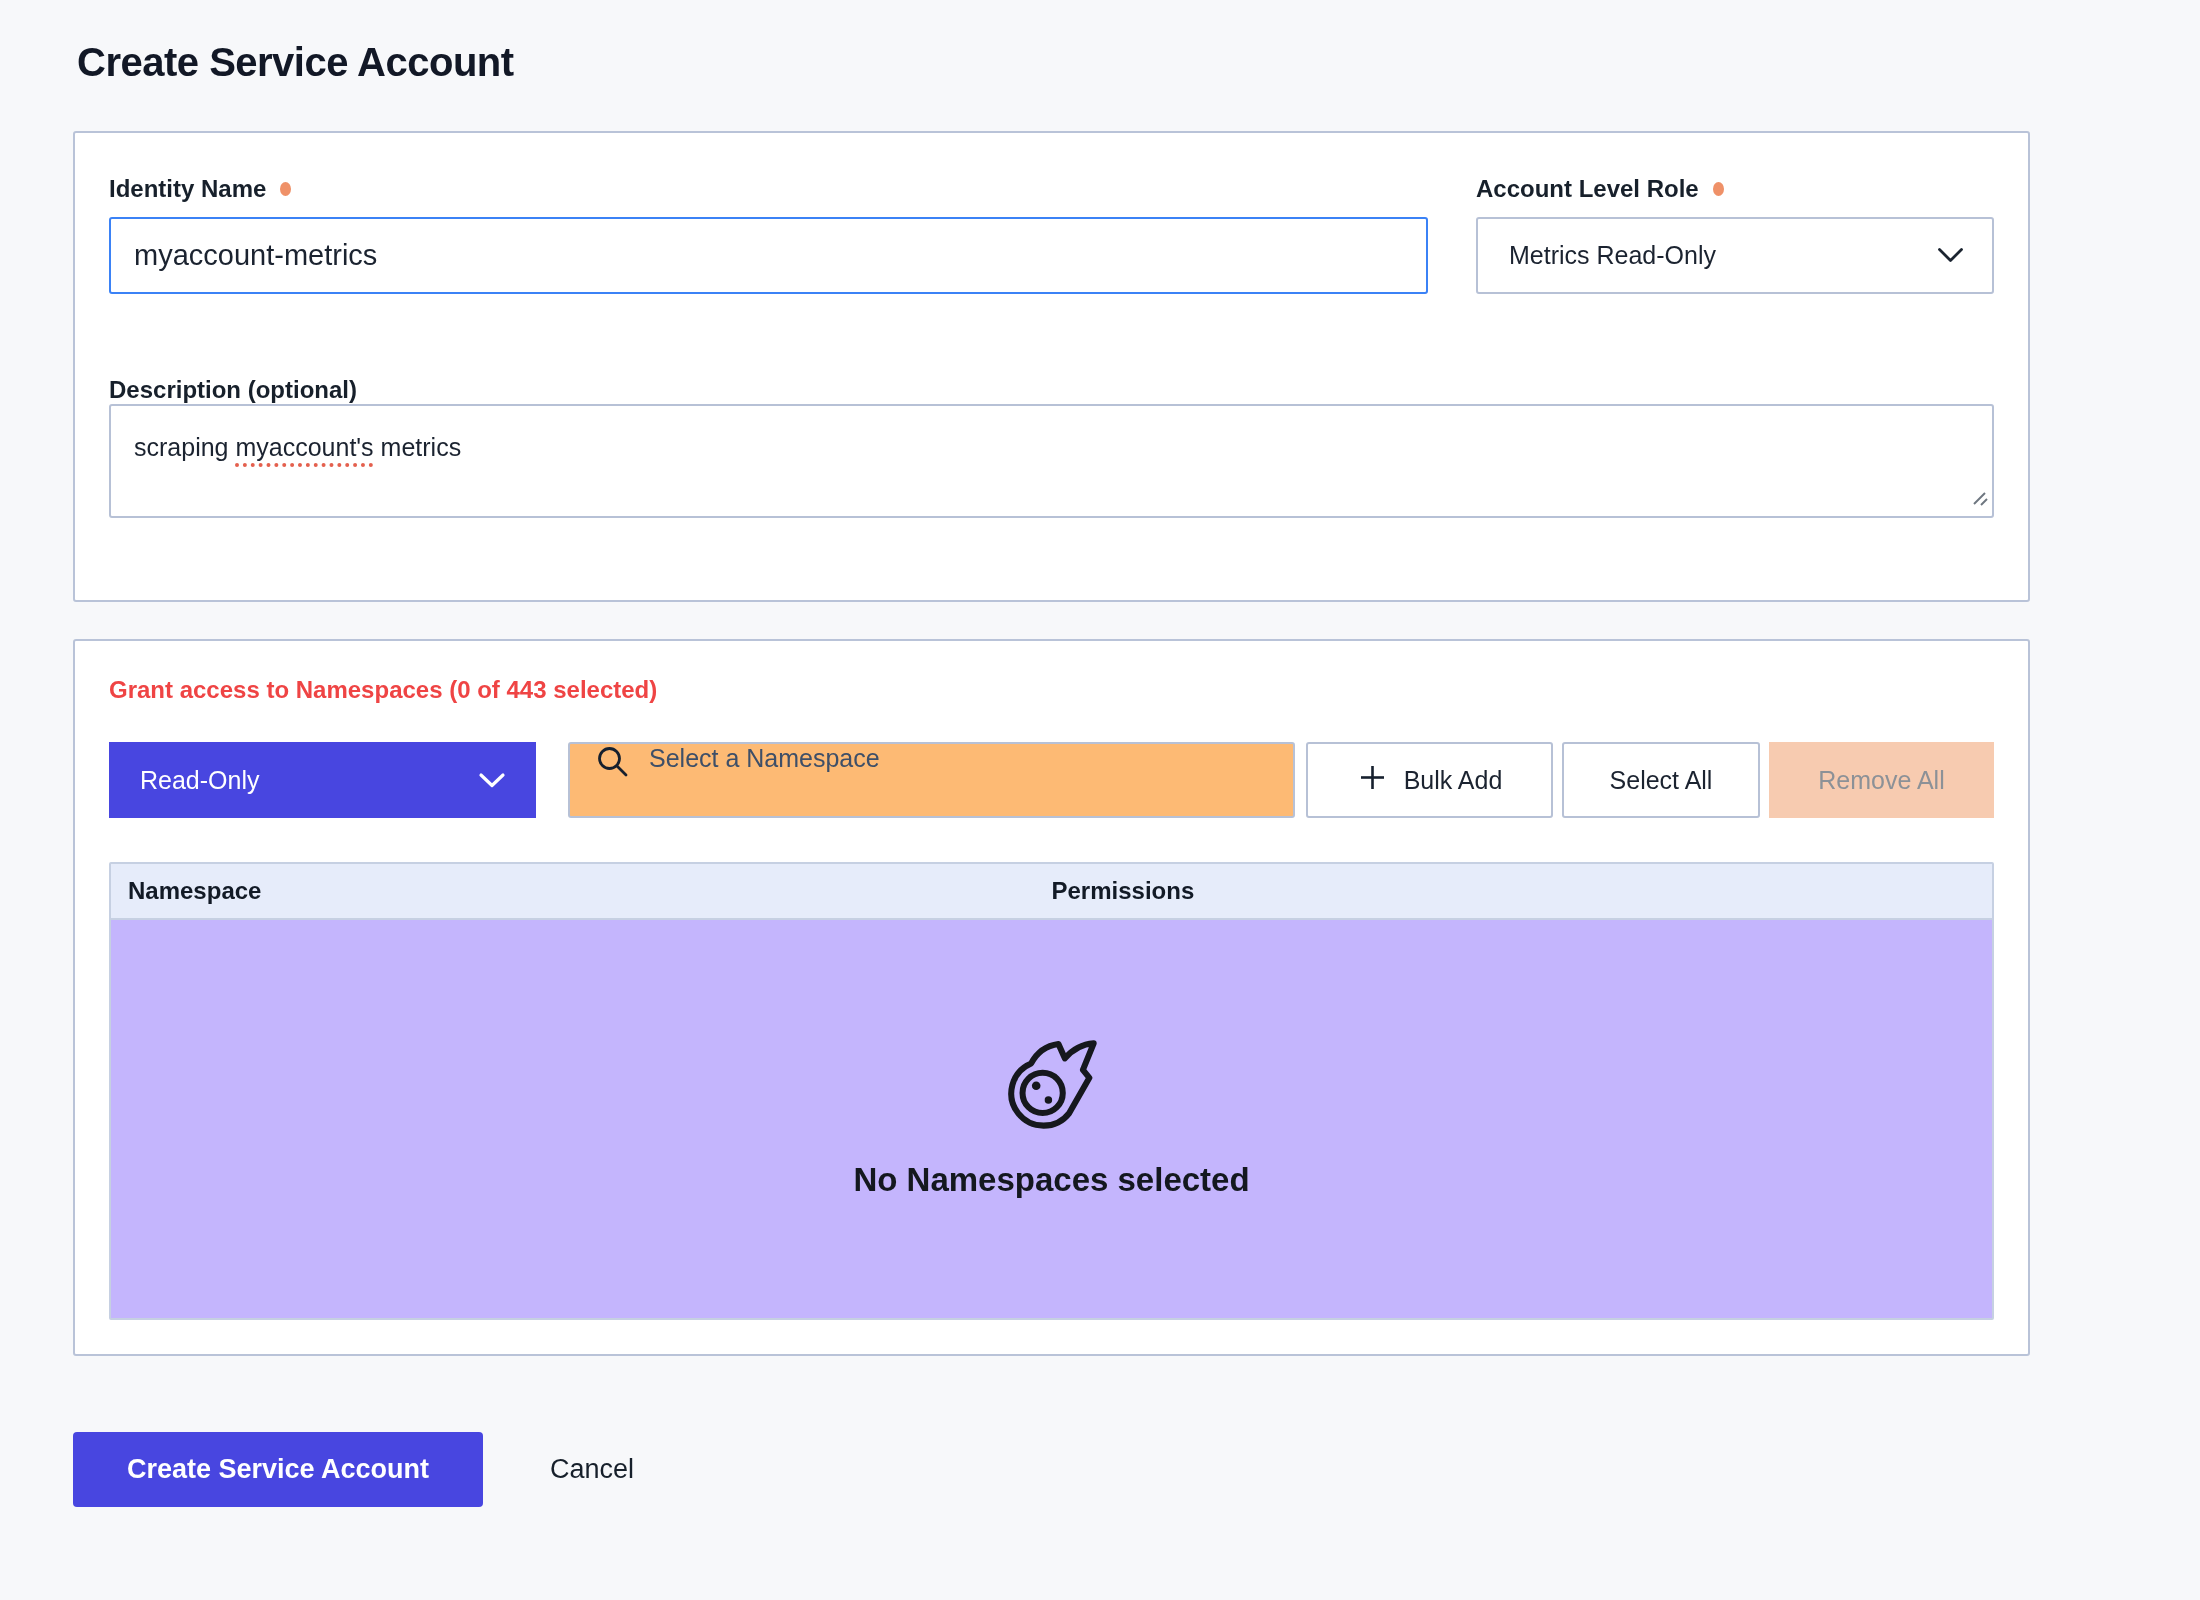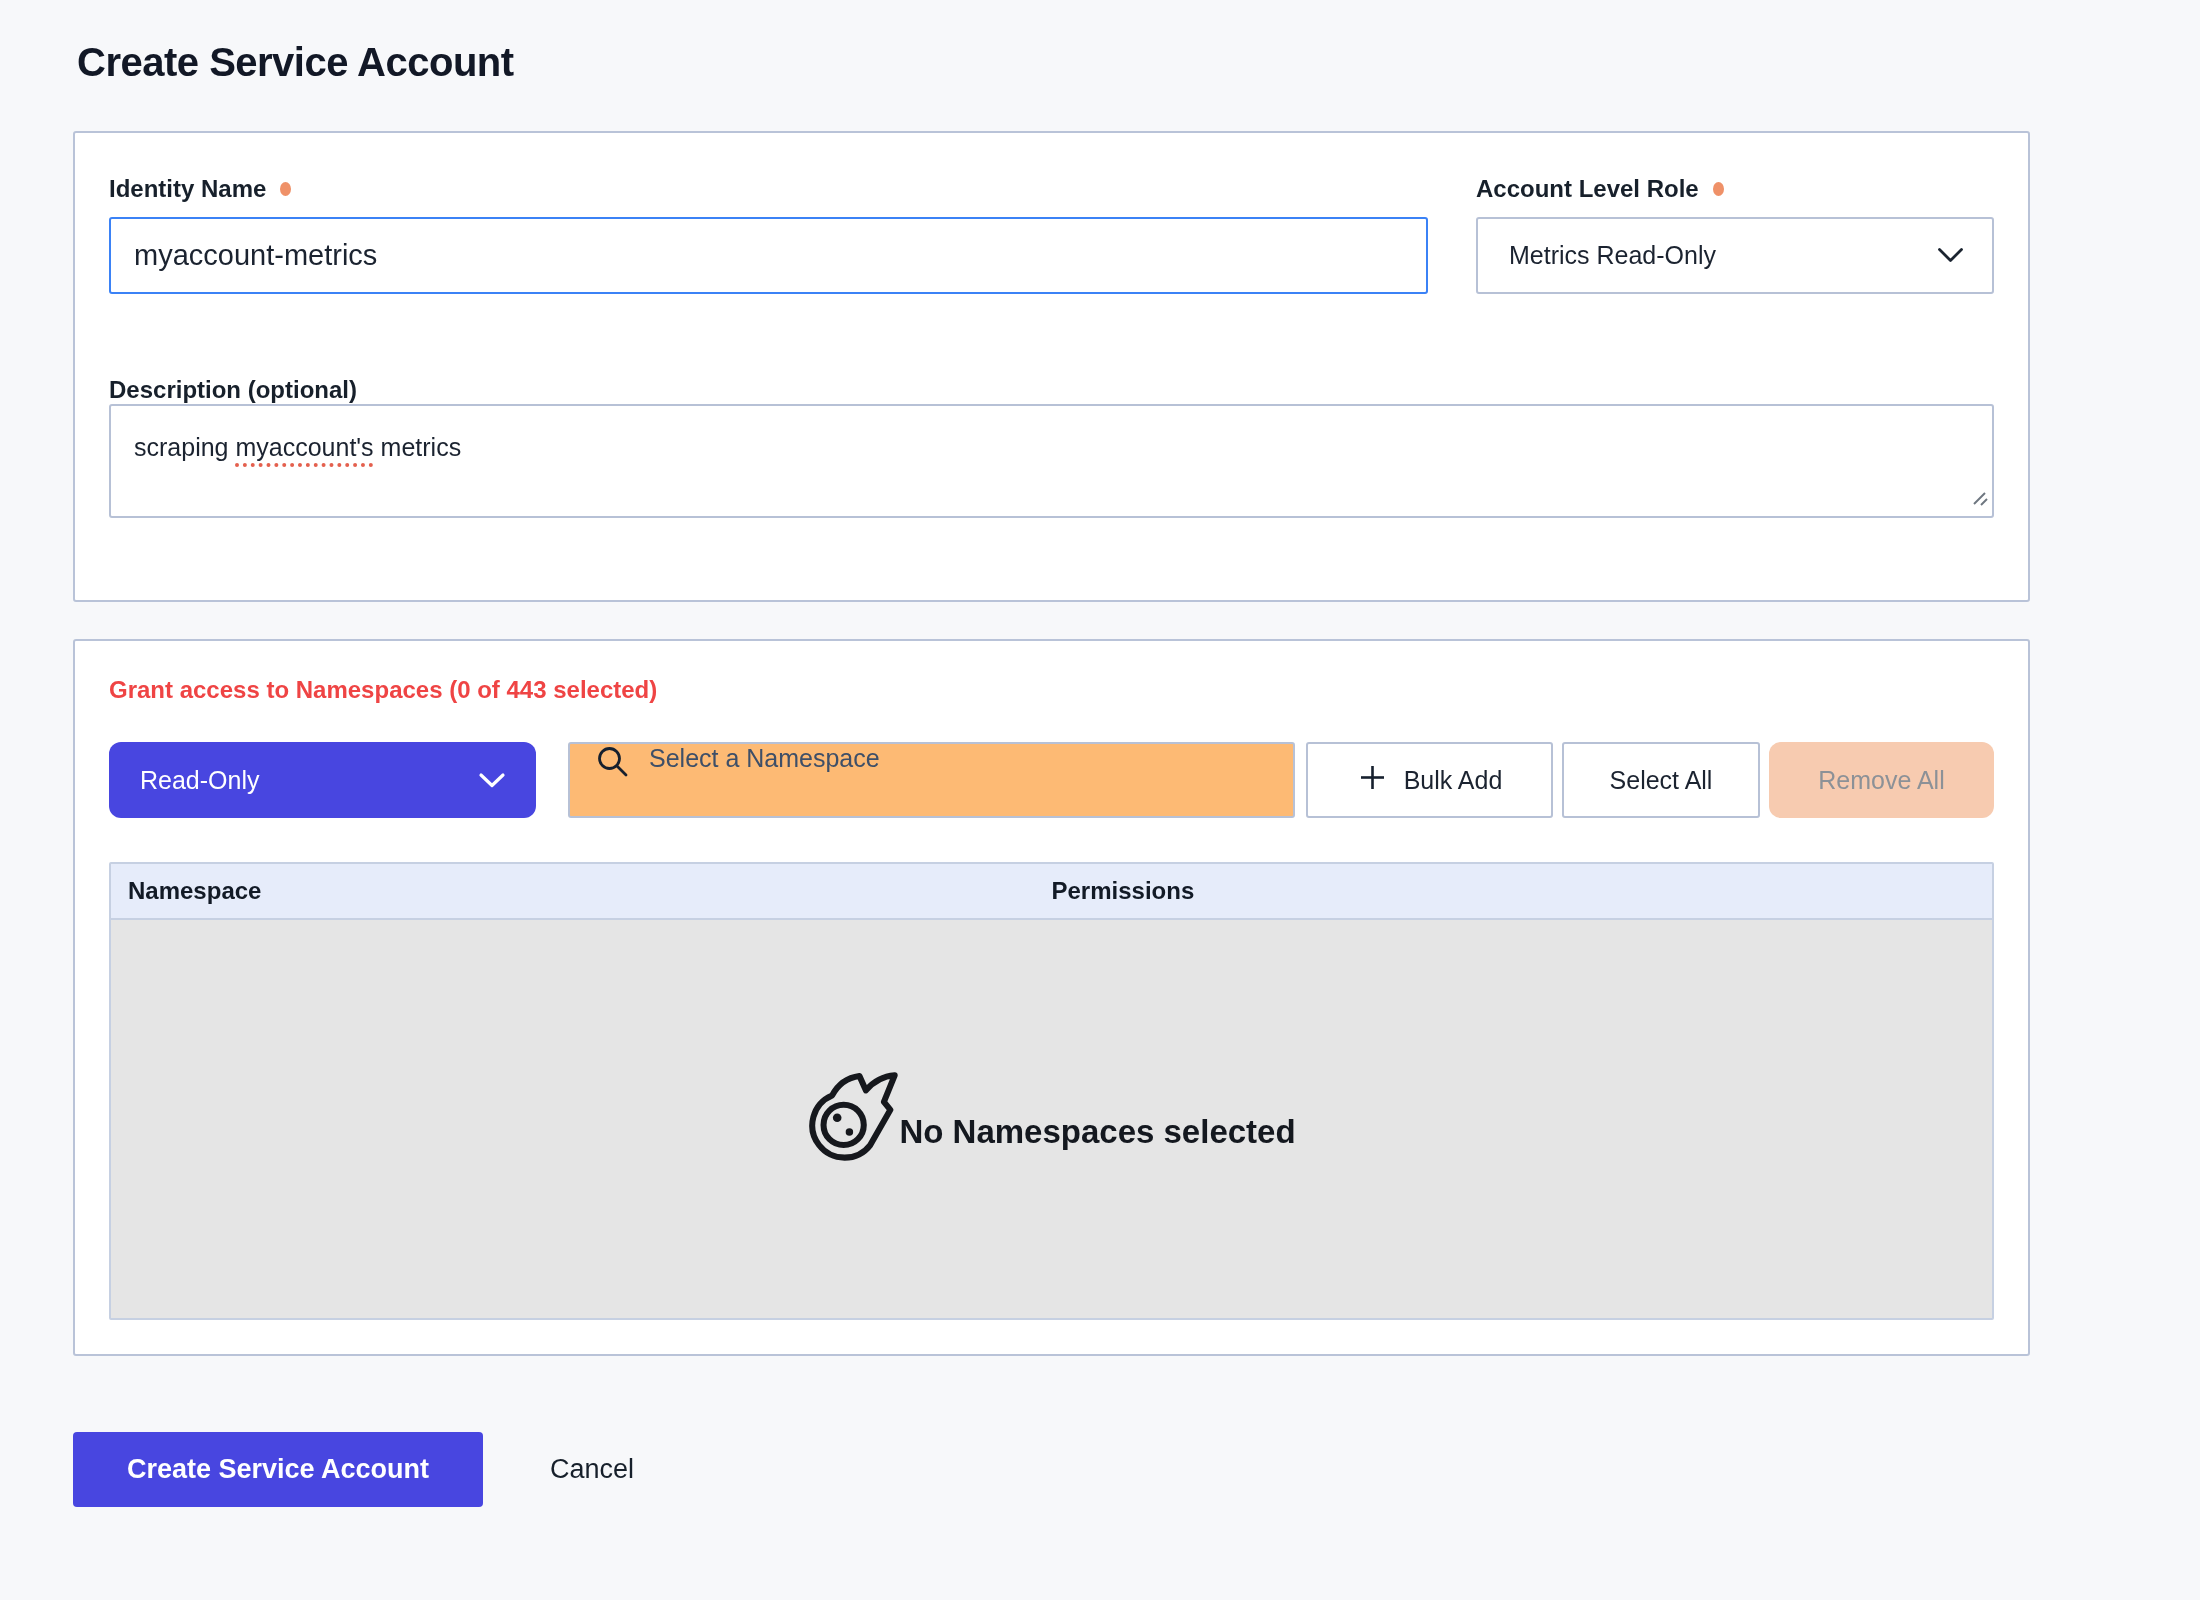--- a/index.html
+++ b/index.html
@@ -93,21 +93,21 @@
 
   .section-heading {
     font-size: 24px;
     font-weight: 700;
     color: #ef4444;
     line-height: 30px;
   }
   .controls-row { display: flex; margin-top: 37px; height: 76px; }
   .btn {
     height: 76px;
-    border-radius: 12px;
+    border-radius: 0;
     display: flex;
     align-items: center;
     justify-content: center;
     font-size: 25px;
     cursor: pointer;
     border: none;
     font-family: "Liberation Sans", "DejaVu Sans", sans-serif;
   }
   .role-filter {
     width: 427px;
@@ -166,22 +166,23 @@
     display: flex;
     align-items: center;
     font-size: 24px;
     font-weight: 700;
     color: #121a26;
   }
   .th-namespace { width: 50%; padding-left: 17px; }
   .th-permissions { width: 50%; }
   .ns-table-body {
     height: 398px;
-    background: #e5e5e5;
-    display: flex;
+    background: #c4b5fd;
+    display: flex;
+    flex-direction: column;
     align-items: center;
     justify-content: center;
   }
   .empty-state-text {
     margin-top: 26px;
     font-size: 33px;
     font-weight: 700;
     color: #14181f;
   }
   .footer-row {

